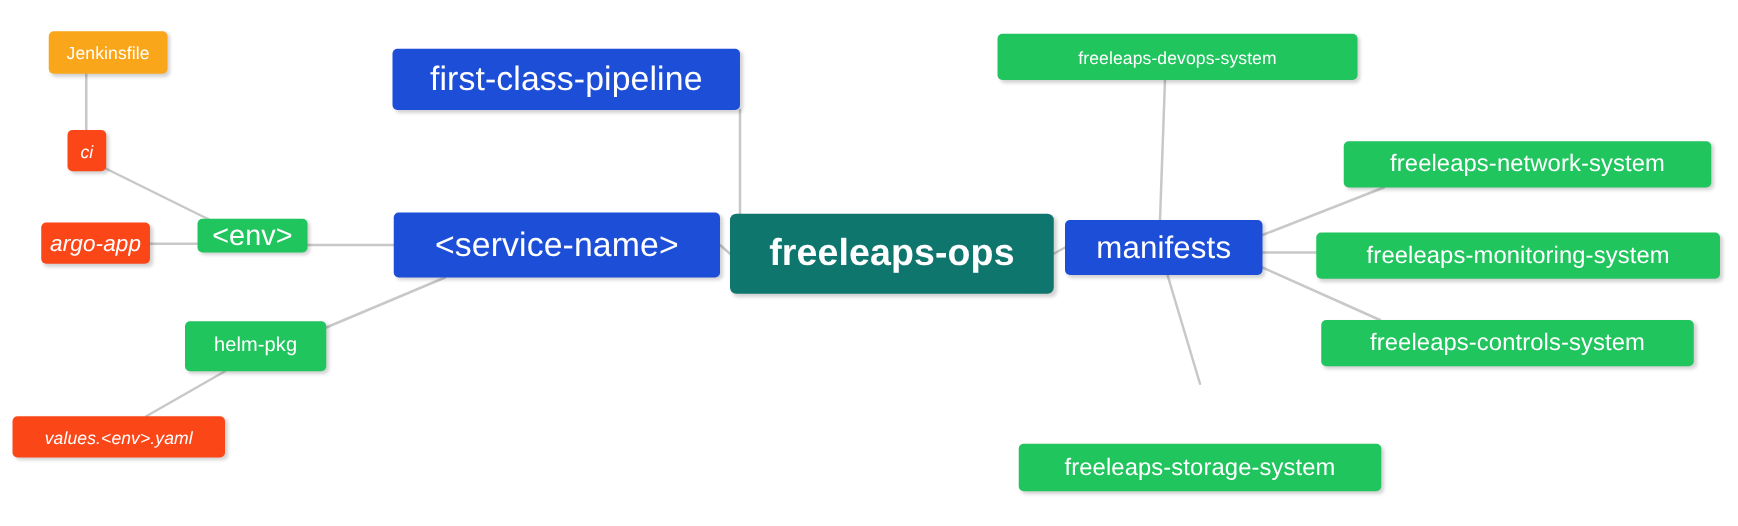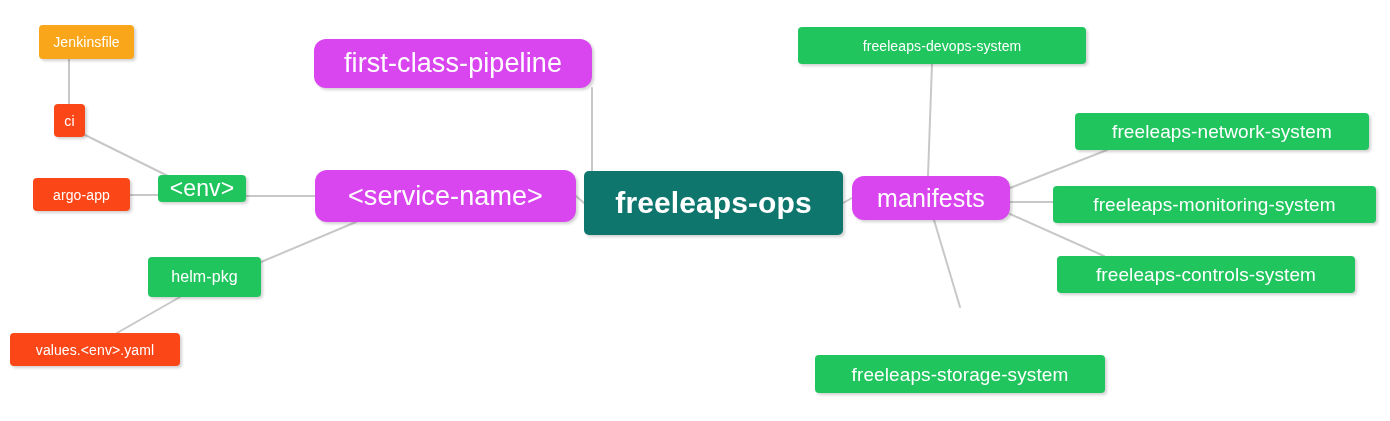--- a/index.html
+++ b/index.html
@@ -39,24 +39,24 @@
     line-height: 1;
     box-shadow: 2px 2px 3px rgba(0,0,0,0.18);
     letter-spacing: 0.1px;
     user-select: none;
   }
   .node.root {
     background: #0f766e;
     border-radius: 5px;
     font-weight: bold;
   }
-  .node.blue   { background: #d946ef; border-radius: 12px; }
+  .node.blue   { background: #1d4ed8; }
   .node.green  { background: #20c55e; }
   .node.orange { background: #faa61a; }
-  .node.red    { background: #fb4718; }
+  .node.red    { background: #fb4718; font-style: italic; }
 </style>
 </head>
 <body>
 
 <div id="mindmap">
   <svg id="edges" viewBox="0 0 1390 421" width="1390" height="421">
       <line x1="584" y1="203" x2="576" y2="196" stroke="#c8c8c8" stroke-width="2" stroke-linecap="round"></line>
       <line x1="592" y1="88" x2="592" y2="171" stroke="#c8c8c8" stroke-width="2" stroke-linecap="round"></line>
       <line x1="843" y1="203" x2="852" y2="198" stroke="#c8c8c8" stroke-width="2" stroke-linecap="round"></line>
       <line x1="246" y1="196" x2="315" y2="196" stroke="#c8c8c8" stroke-width="2" stroke-linecap="round"></line>
@@ -67,21 +67,21 @@
       <line x1="117" y1="333" x2="180" y2="297" stroke="#c8c8c8" stroke-width="2" stroke-linecap="round"></line>
       <line x1="932" y1="64" x2="928" y2="176" stroke="#c8c8c8" stroke-width="2" stroke-linecap="round"></line>
       <line x1="1010" y1="188" x2="1107" y2="150" stroke="#c8c8c8" stroke-width="2" stroke-linecap="round"></line>
       <line x1="1010" y1="202" x2="1053" y2="202" stroke="#c8c8c8" stroke-width="2" stroke-linecap="round"></line>
       <line x1="1010" y1="214" x2="1104" y2="256" stroke="#c8c8c8" stroke-width="2" stroke-linecap="round"></line>
       <line x1="934" y1="220" x2="960" y2="307" stroke="#c8c8c8" stroke-width="2" stroke-linecap="round"></line>
     </svg>
   <div id="node-layer">
       <div class="node orange" style="left: 39px; top: 25px; width: 95px; height: 34px; font-size: 14px;">Jenkinsfile</div>
       <div class="node red" style="left: 54px; top: 104px; width: 31px; height: 33px; font-size: 14px;">ci</div>
-      <div class="node red" style="left: 33px; top: 178px; width: 97px; height: 33px; font-size: 14px;">argo-app</div>
+      <div class="node red" style="left: 33px; top: 178px; width: 87px; height: 33px; font-size: 18px;">argo-app</div>
       <div class="node green" style="left: 158px; top: 175px; width: 88px; height: 27px; font-size: 23px;">&lt;env&gt;</div>
       <div class="node green" style="left: 148px; top: 257px; width: 113px; height: 40px; font-size: 16px;">helm-pkg</div>
       <div class="node red" style="left: 10px; top: 333px; width: 170px; height: 33px; font-size: 14px;">values.&lt;env&gt;.yaml</div>
       <div class="node blue" style="left: 314px; top: 39px; width: 278px; height: 49px; font-size: 27px;">first-class-pipeline</div>
       <div class="node blue" style="left: 315px; top: 170px; width: 261px; height: 52px; font-size: 27px;">&lt;service-name&gt;</div>
       <div class="node root" style="left: 584px; top: 171px; width: 259px; height: 64px; font-size: 30px;">freeleaps-ops</div>
       <div class="node blue" style="left: 852px; top: 176px; width: 158px; height: 44px; font-size: 25px;">manifests</div>
       <div class="node green" style="left: 798px; top: 27px; width: 288px; height: 37px; font-size: 14px;">freeleaps-devops-system</div>
       <div class="node green" style="left: 1055px; top: 113px; width: 294px; height: 37px; font-size: 19px; margin-left: 20px;">freeleaps-network-system</div>
       <div class="node green" style="left: 1053px; top: 186px; width: 323px; height: 37px; font-size: 19px;">freeleaps-monitoring-system</div>

